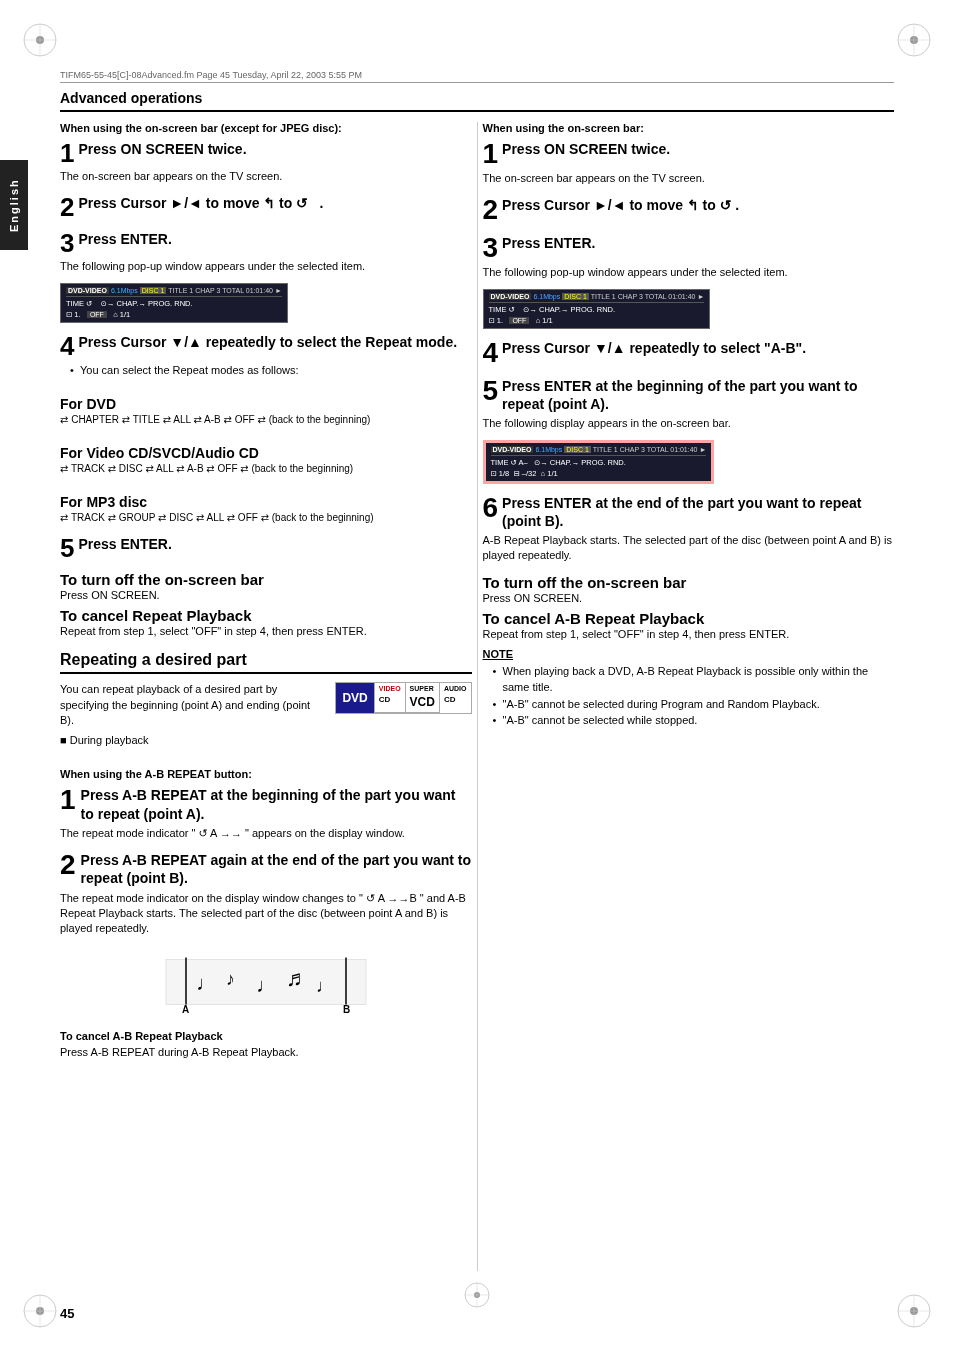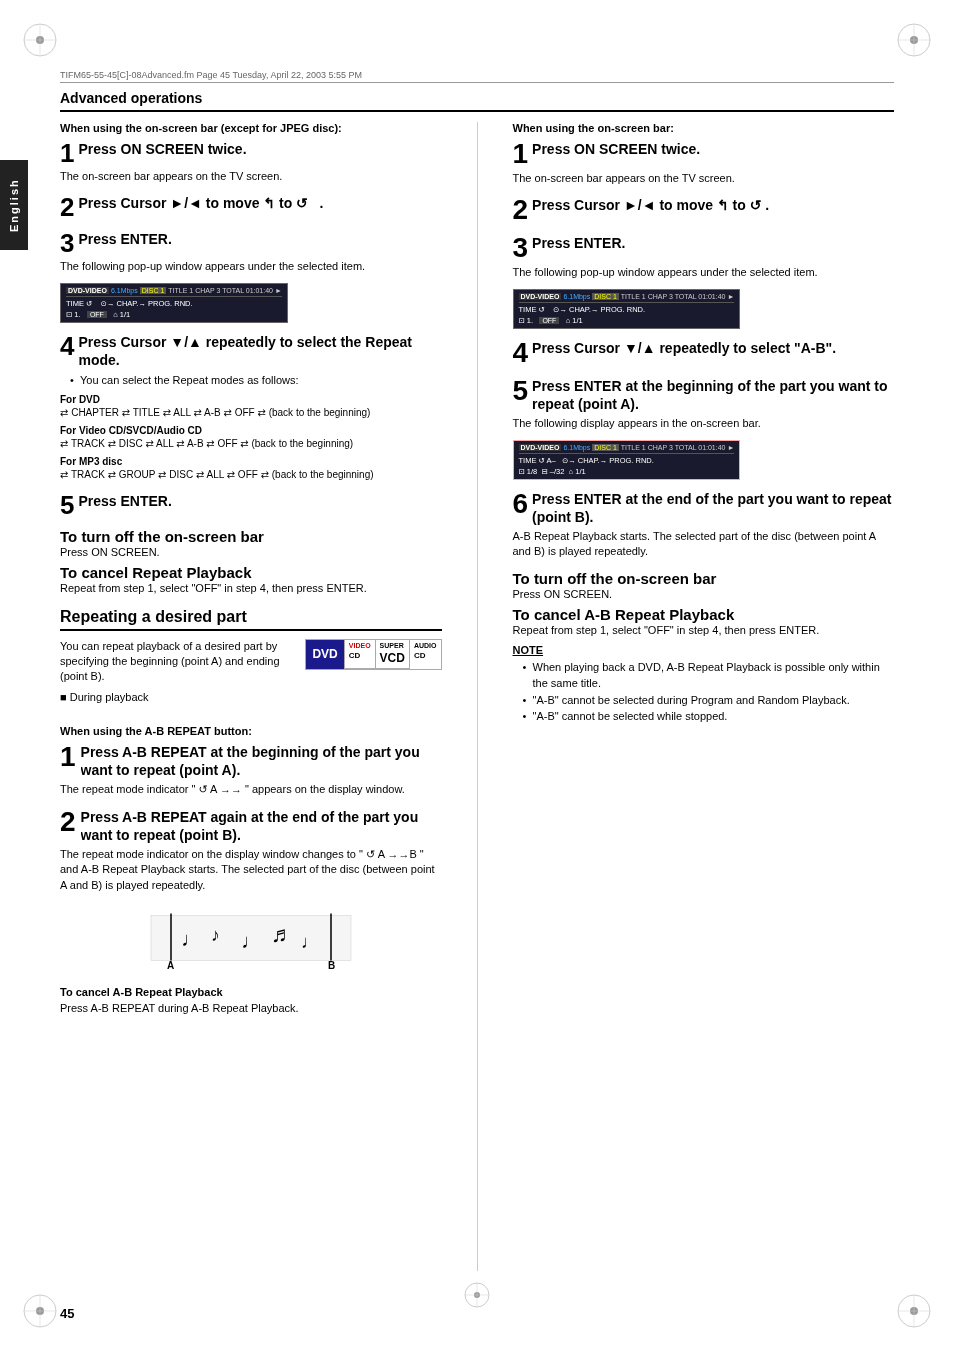--- a/index.html
+++ b/index.html
@@ -70,21 +70,20 @@
       left: 60px;
       right: 60px;
       bottom: 80px;
       display: flex;
       flex-direction: column;
     }
 
     
     .two-col {
       display: flex;
-      gap: 30px;
       flex: 1;
     }
     .col-left {
       flex: 1;
       min-width: 0;
     }
     .col-right {
       flex: 1;
       min-width: 0;
     }
@@ -154,23 +153,23 @@
       padding-left: 10px;
     }
     .bullet-list li::before {
       content: '•';
       position: absolute;
       left: 0;
     }
 
     
     .mode-label {
-      font-size: 10px;
-      font-weight: bold;
-      margin-top: 5px;
+      font-size: 14px;
+      font-weight: bold;
+      margin-top: 18px;
       margin-bottom: 1px;
     }
     .mode-content {
       font-size: 10px;
       line-height: 1.4;
       margin-bottom: 4px;
     }
 
     
     .sub-section {
@@ -525,21 +524,21 @@
         </div>
 
         <div class="step-block">
           <div class="step-header">
             <span class="right-step-num">5</span>
             <span class="step-title step-title-large">Press ENTER at the beginning of the part you want to repeat (point A).</span>
           </div>
           <div class="step-desc">The following display appears in the on-screen bar.</div>
 
           <div class="osd-wrap">
-            <div style="background:#1a1a2e;color:#fff;border:1px solid #fca5a5;padding:3px 5px;font-size:8px;display:inline-block;min-width:210px;">
+            <div style="background:#1a1a2e;color:#fff;border:3px solid #fca5a5;padding:3px 5px;font-size:8px;display:inline-block;min-width:210px;">
               <div style="display:flex;gap:2px;align-items:center;border-bottom:1px solid #555;padding-bottom:2px;margin-bottom:2px;font-size:7.5px;">
                 <span style="background:#333;padding:0 2px;font-weight:bold;font-size:7px;">DVD-VIDEO</span>
                 <span style="color:#4af;font-size:7px;">6.1Mbps</span>
                 <span style="background:#555;color:#ff0;padding:0 2px;font-size:7px;">DISC 1</span>
                 <span style="color:#ccc;font-size:7px;">TITLE 1 CHAP 3 TOTAL 01:01:40 ►</span>
               </div>
               <div style="font-size:7.5px;margin-bottom:2px;">TIME ↺ A–&nbsp;&nbsp; ⊙→ CHAP.→ PROG. RND.</div>
               <div style="font-size:7.5px;">⊡ 1/8 &nbsp;⊟ –/32 &nbsp;⌂ 1/1</div>
             </div>
           </div>

